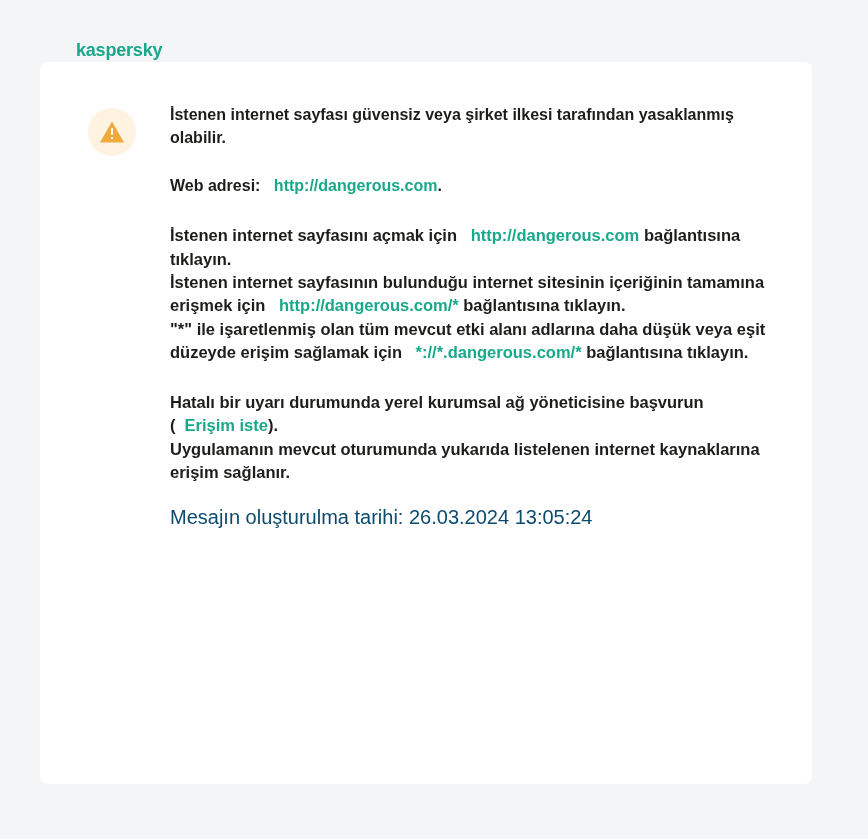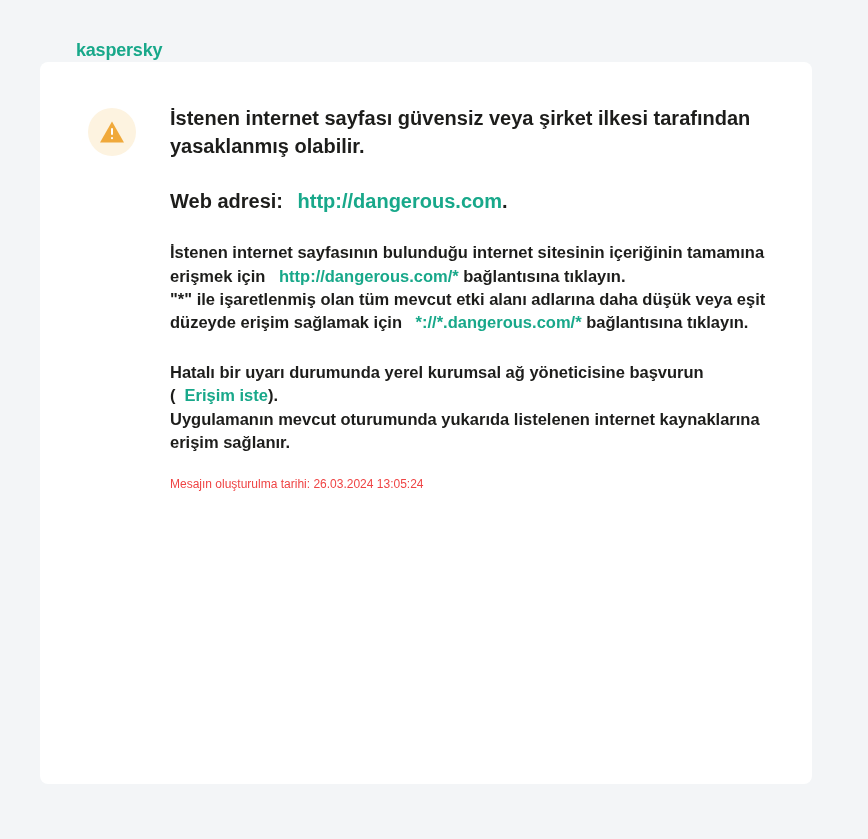--- a/index.html
+++ b/index.html
@@ -57,43 +57,43 @@
     align-items: center;
     justify-content: center;
   }
   .content-col {
     flex: 1 1 auto;
     padding-left: 24px;
     padding-top: 2px;
   }
   p.block {
     margin: 0 0 26px 0;
-    font-size: 20px;
+    font-size: 16px;
     font-weight: bold;
     color: #1d1d1b;
     line-height: 1.42;
   }
   p.group {
     margin: 0 0 0 0;
     font-size: 16.5px;
     font-weight: bold;
     color: #1d1d1b;
     line-height: 1.42;
   }
   .spacer-26 { height: 26px; }
   a.link {
     color: #18a88a;
     text-decoration: none;
     font-weight: bold;
     margin-left: 9px;
   }
   .timestamp {
     margin: 22px 0 0 0;
-    font-size: 12px;
-    color: #ef4444;
+    font-size: 20px;
+    color: #0c4a6e;
     font-weight: normal;
   }
 </style>
 </head>
 <body>
 
 <div class="page">
 
   <div class="brand">kaspersky</div>
 
@@ -114,20 +114,23 @@
 
         <p class="block">İstenen internet sayfası güvensiz veya şirket ilkesi tarafından yasaklanmış olabilir.</p>
 
         <p class="block">
           <span>Web adresi:</span>
           <a class="link" href="#">http://dangerous.com</a><span>.</span>
         </p>
 
 
 
+        <p class="group">
+          <span>İstenen internet sayfasını açmak için </span><a class="link" href="#">http://dangerous.com</a><span> bağlantısına tıklayın.</span>
+        </p>
 
         <p class="group">
           <span>İstenen internet sayfasının bulunduğu internet sitesinin içeriğinin tamamına erişmek için </span><a class="link" href="#">http://dangerous.com/*</a><span> bağlantısına tıklayın.</span>
         </p>
 
         <p class="group">
           <span>"*" ile işaretlenmiş olan tüm mevcut etki alanı adlarına daha düşük veya eşit düzeyde erişim sağlamak için </span><a class="link" href="#">*://*.dangerous.com/*</a><span> bağlantısına tıklayın.</span>
         </p>
 
         <div class="spacer-26"></div>

